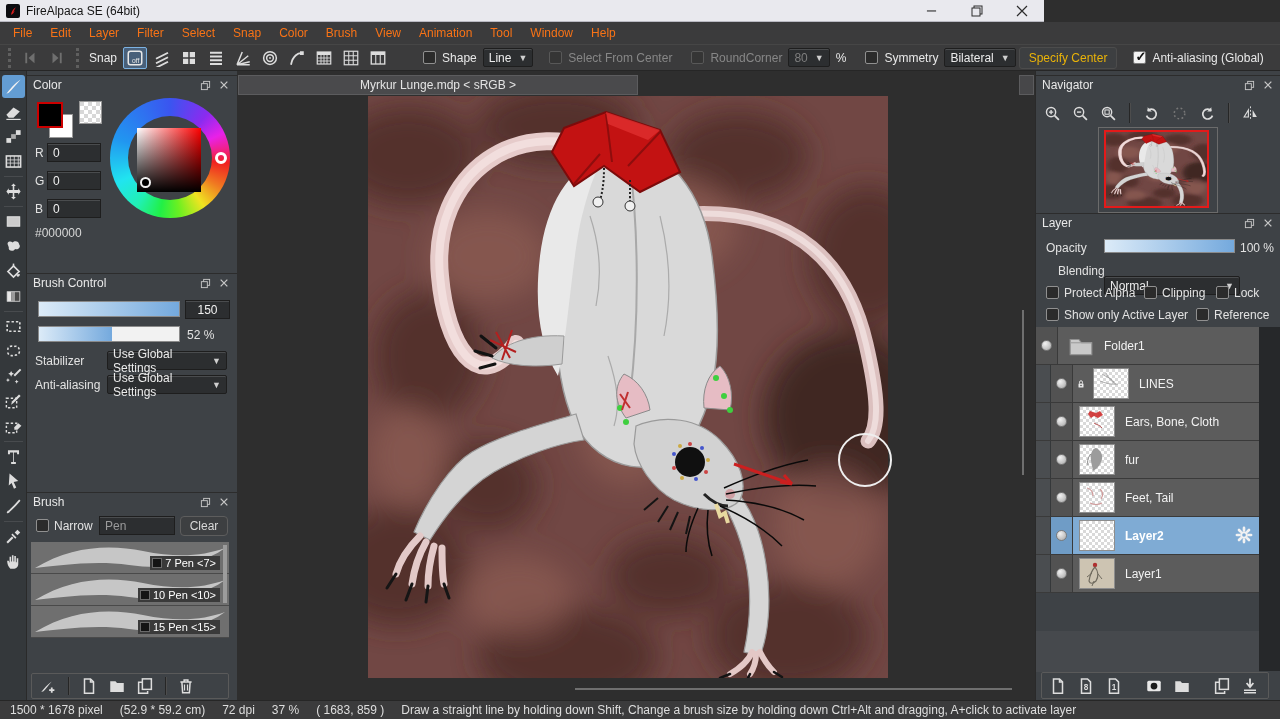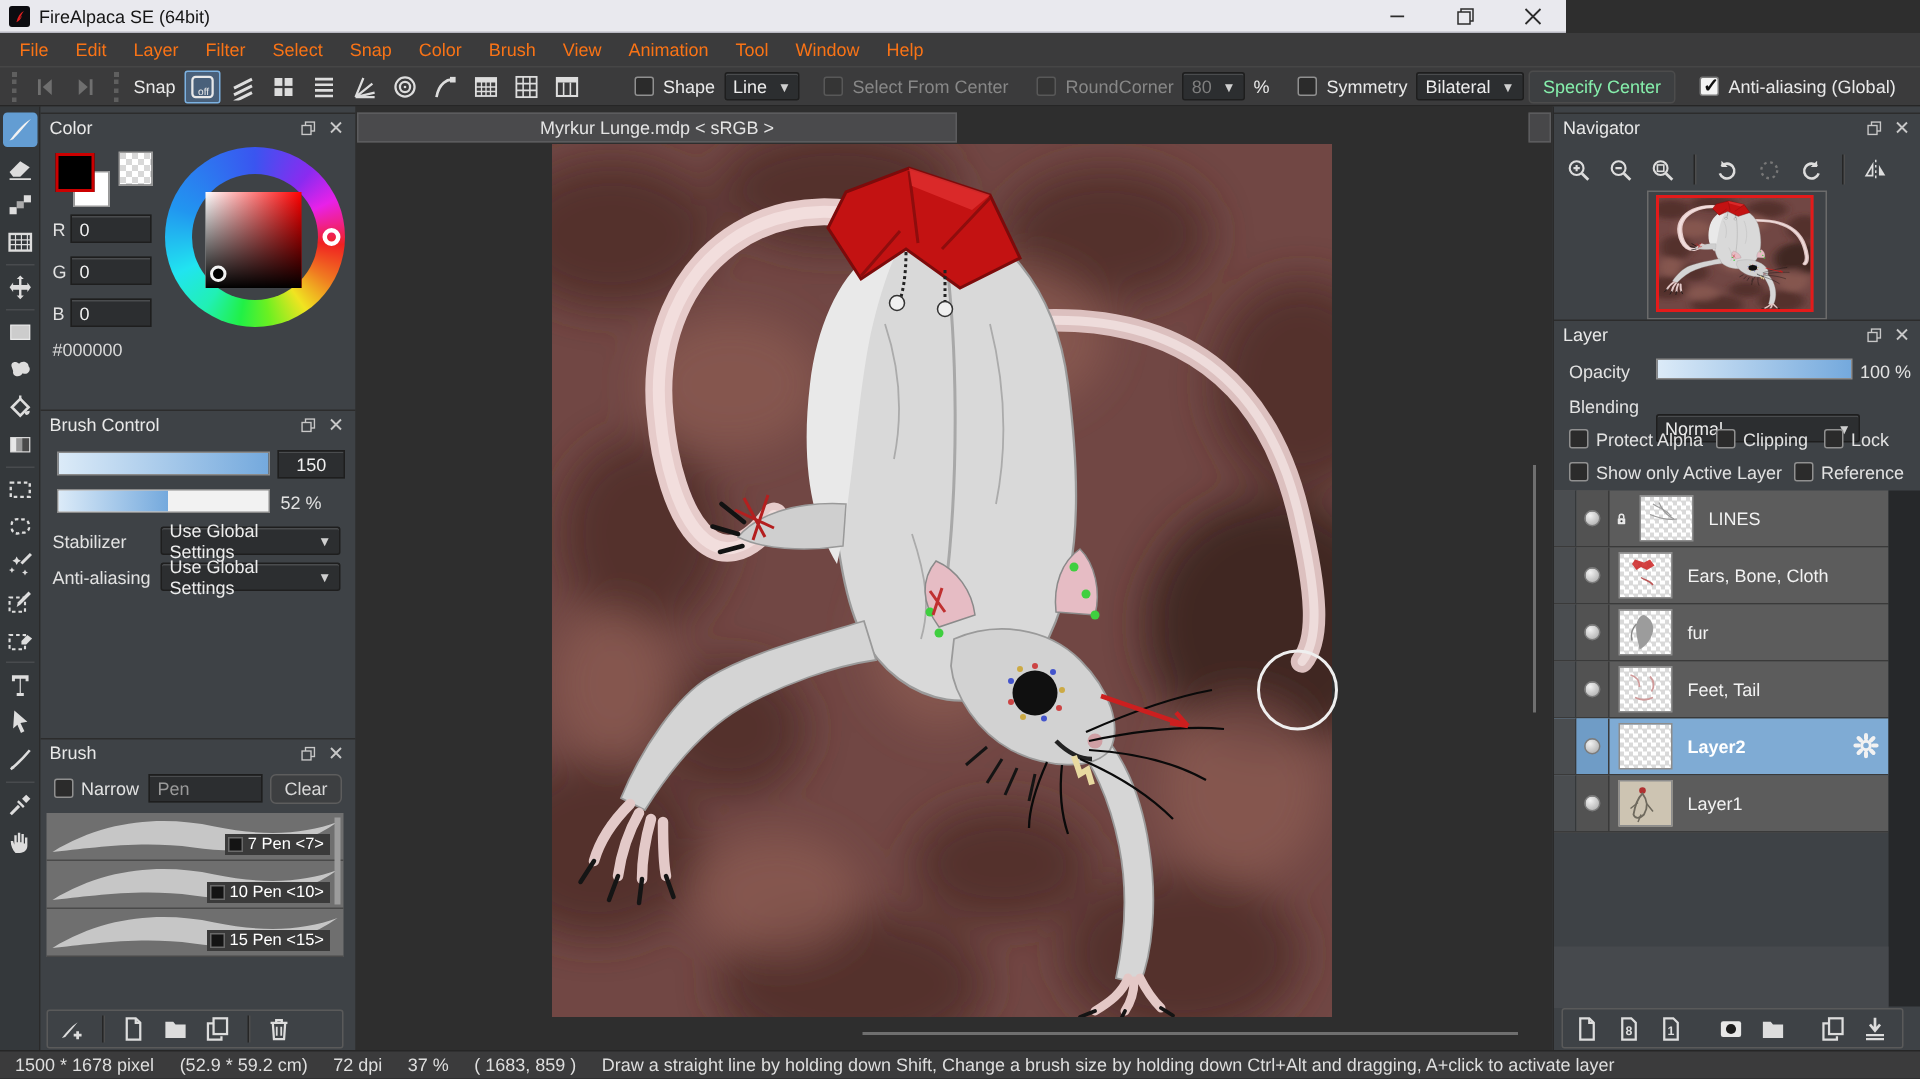--- a/index.html
+++ b/index.html
@@ -27,21 +27,21 @@
   .tool-label.dis{color:#878787}
   .cb{width:13px;height:13px;background:#2b2b2b;border:1px solid #909090;box-sizing:border-box;border-radius:2px;flex:none;position:relative}
   .cb.dis{border-color:#585858;background:#353535}
   .cb.on{background:#f4f4f4;border-color:#7a7a7a}
   .cb.on::after{content:"✓";position:absolute;left:1px;top:-3px;font-size:13px;font-weight:bold;color:#101010}
   .dd{height:19px;background:#2c2e30;border:1px solid #1e1e1e;box-shadow:inset 0 1px 0 #4a4c4e;border-radius:2px;
       display:flex;align-items:center;padding:0 5px;color:#ececec;font-size:12px;box-sizing:border-box}
   .dd .arr{margin-left:auto;font-size:9px;color:#cfcfcf;padding-left:7px}
   .dd.dis{color:#7e7e7e}
   .btn{height:20px;background:#3d3f41;border:1px solid #5d5d5d;border-radius:3px;color:#d8d8d8;font-size:12px;display:flex;align-items:center;padding:0 9px}
-  .btn.dis{color:#86efac;border-color:#4c4c4c}
+  .btn.dis{color:#eab308;border-color:#4c4c4c}
   
   .toolrail{position:absolute;left:0;top:71px;width:27px;height:629px;background:#34383b;display:flex;flex-direction:column;align-items:center;padding-top:3px;box-sizing:border-box;border-right:1px solid #2a2a2a}
   .rail-btn{width:23px;height:23px;margin:1px 0;display:flex;align-items:center;justify-content:center;border-radius:3px;flex:none}
   .rail-btn.sel{background:#639dd3}
   .rail-sep{width:19px;height:1px;background:#484b4e;margin:2px 0;flex:none}
   
   .leftcol{position:absolute;left:27px;top:71px;width:210px;height:629px;background:#3e4246}
   .rightcol{position:absolute;left:1035px;top:71px;width:245px;height:629px;background:#3e4246;border-left:1px solid #2a2a2a}
   .panel{position:absolute;left:0;width:100%;box-sizing:border-box;border-top:1px solid #2c2c2c}
   .phead{height:18px;display:flex;align-items:center;padding:0 6px;color:#e8e8e8;font-size:12px}
@@ -853,39 +853,51 @@
           <svg width="10" height="10" viewBox="0 0 24 24">
             <path d="M4 4 L20 20 M20 4 L4 20" stroke="#c8c8c8" stroke-width="3"></path>
           </svg>
         </span>
     </div>
     <span class="lbl" style="left:10px;top:27px">Opacity</span>
     <div class="sl" style="left:68px;top:25px;width:131px;height:14px">
         <div class="fill" style="width:100%"></div>
       </div>
     <span class="lbl" style="left:204px;top:27px">100 %</span>
-    <span class="lbl" style="left:10px;top:50px">Blending</span>
+    <span class="lbl" style="left:22px;top:50px">Blending</span>
     <div class="dd" style="position:absolute;left:68px;top:62px;width:136px">
         <span>Normal</span>
         <span class="arr">▼</span>
       </div>
     <span class="cb" style="position:absolute;left:10px;top:72px"></span>
     <span class="lbl" style="left:28px;top:72px">Protect Alpha</span>
     <span class="cb" style="position:absolute;left:108px;top:72px"></span>
     <span class="lbl" style="left:126px;top:72px">Clipping</span>
     <span class="cb" style="position:absolute;left:180px;top:72px"></span>
     <span class="lbl" style="left:198px;top:72px">Lock</span>
     <span class="cb" style="position:absolute;left:10px;top:94px"></span>
     <span class="lbl" style="left:28px;top:94px">Show only Active Layer</span>
     <span class="cb" style="position:absolute;left:160px;top:94px"></span>
     <span class="lbl" style="left:178px;top:94px">Reference</span>
   </div>
 
   <div class="llist" id="layer-list">
       <div class="lrow">
+        <div class="eye-cell">
+          <div class="eye"></div>
+        </div>
+        <span style="margin-left: 10px; display: flex;">
+          <svg width="26" height="26" viewBox="0 0 24 24">
+            <path d="M2 6 l8 0 2.5 3 9.5 0 0 11 -20 0 z" fill="#c9c9c9" stroke="#8f8f8f"></path>
+            <path d="M2 9 h20" stroke="#9d9d9d"></path>
+          </svg>
+        </span>
+        <div class="lname">Folder1</div>
+      </div>
+      <div class="lrow">
         <div class="lgut"></div>
         <div class="eye-cell">
           <div class="eye"></div>
         </div>
         <span class="lockic">
           <svg width="12" height="12" viewBox="0 0 24 24">
             <rect x="7" y="11" width="10" height="8" rx="1" fill="#e8e8e8"></rect>
             <path d="M9 11 V8.5 a3 3 0 0 1 6 0 V11" stroke="#e8e8e8" stroke-width="2" fill="none"></path>
             <circle cx="12" cy="15" r="1.4" fill="#333"></circle>
           </svg>

